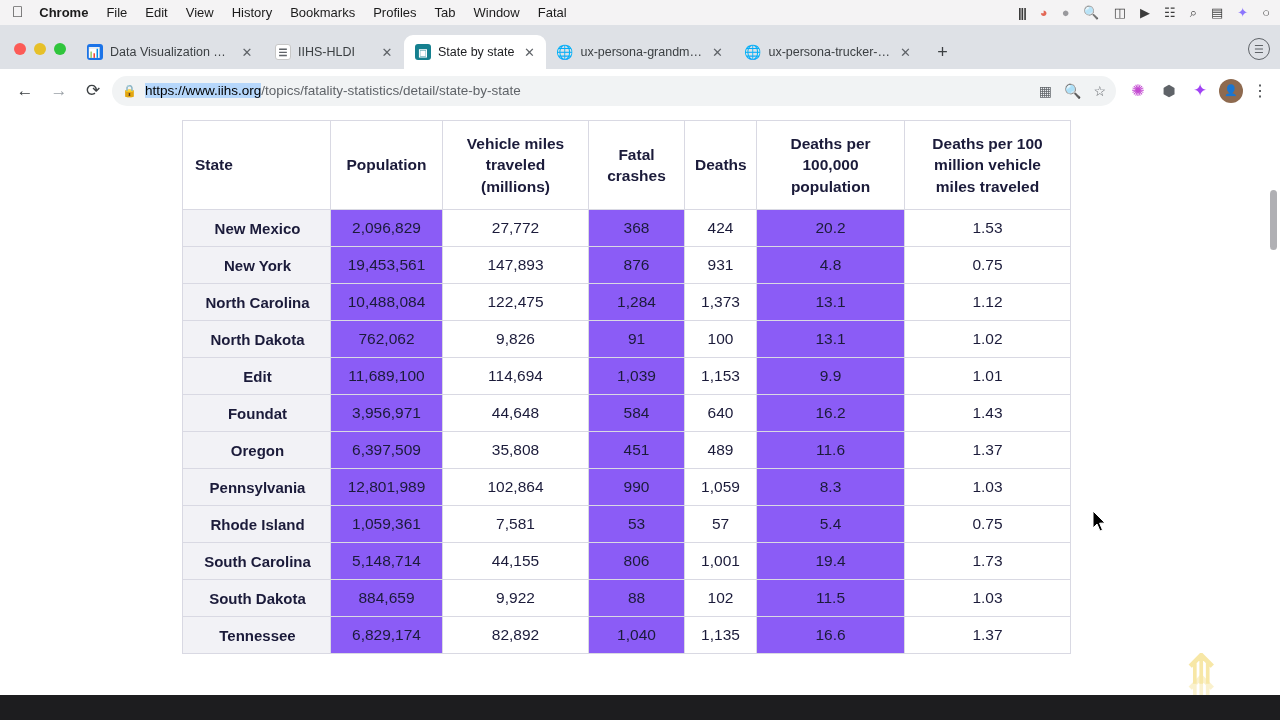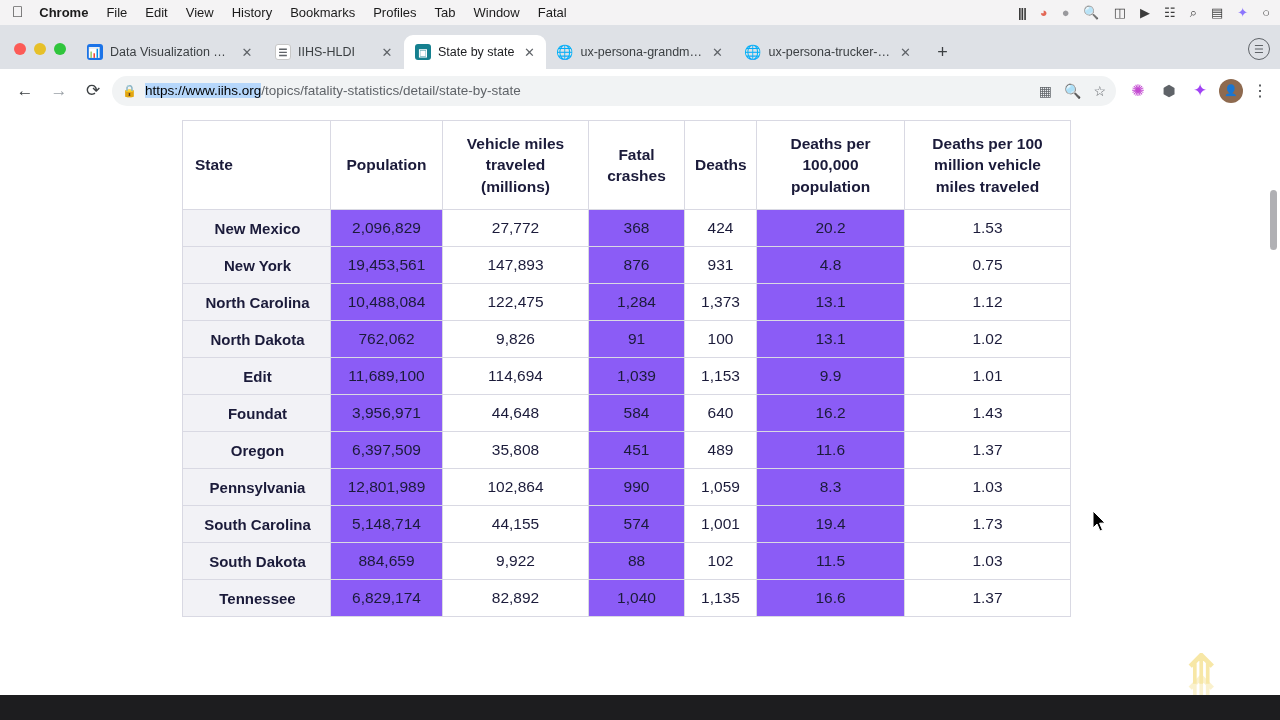--- a/index.html
+++ b/index.html
@@ -434,24 +434,33 @@
           <tr>
             <th class="state">Pennsylvania</th>
             <td class="shade">12,801,989</td>
             <td>102,864</td>
             <td class="shade">990</td>
             <td>1,059</td>
             <td class="shade">8.3</td>
             <td>1.03</td>
           </tr>
           <tr>
+            <th class="state">Rhode Island</th>
+            <td class="shade">1,059,361</td>
+            <td>7,581</td>
+            <td class="shade">53</td>
+            <td>57</td>
+            <td class="shade">5.4</td>
+            <td>0.75</td>
+          </tr>
+          <tr>
             <th class="state">South Carolina</th>
             <td class="shade">5,148,714</td>
             <td>44,155</td>
-            <td class="shade">574</td>
+            <td class="shade">806</td>
             <td>1,001</td>
             <td class="shade">19.4</td>
             <td>1.73</td>
           </tr>
           <tr>
             <th class="state">South Dakota</th>
             <td class="shade">884,659</td>
             <td>9,922</td>
             <td class="shade">88</td>
             <td>102</td>

